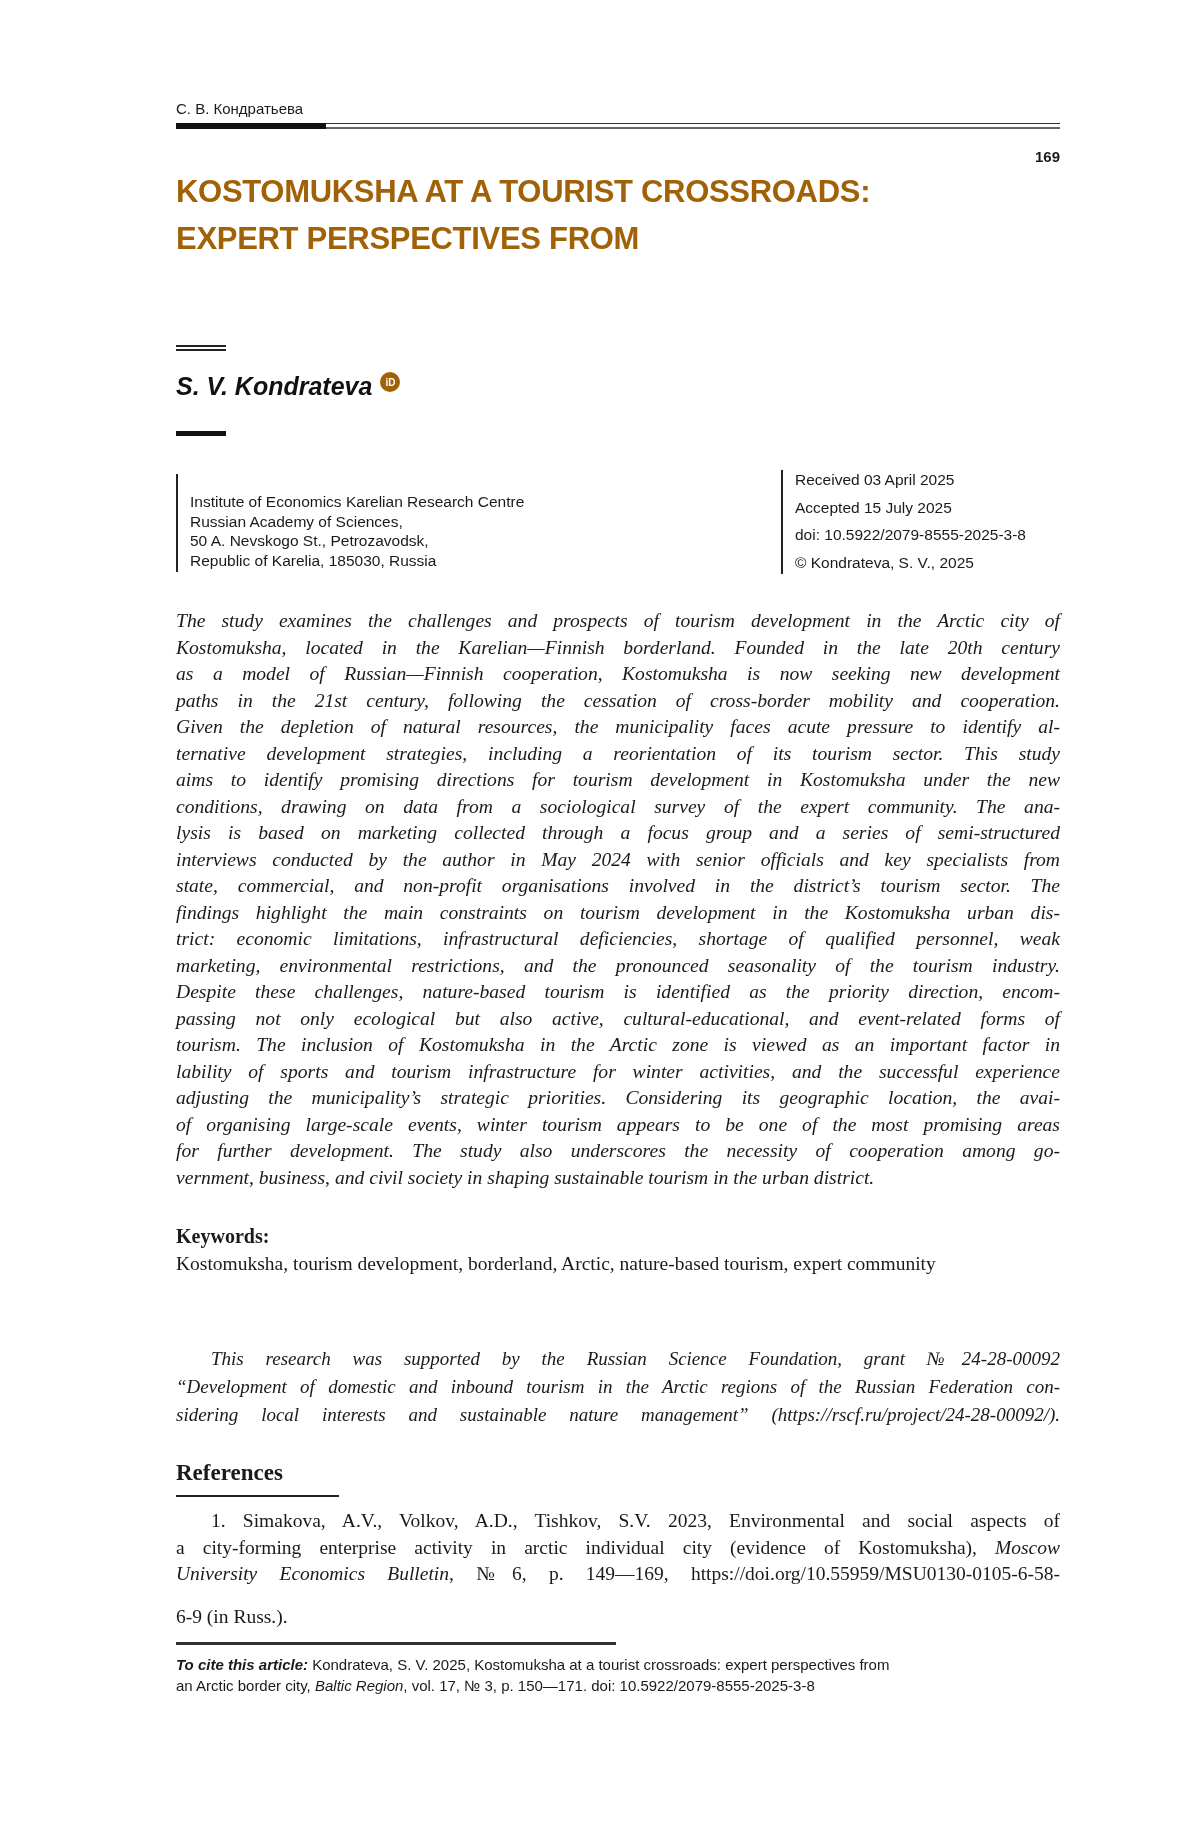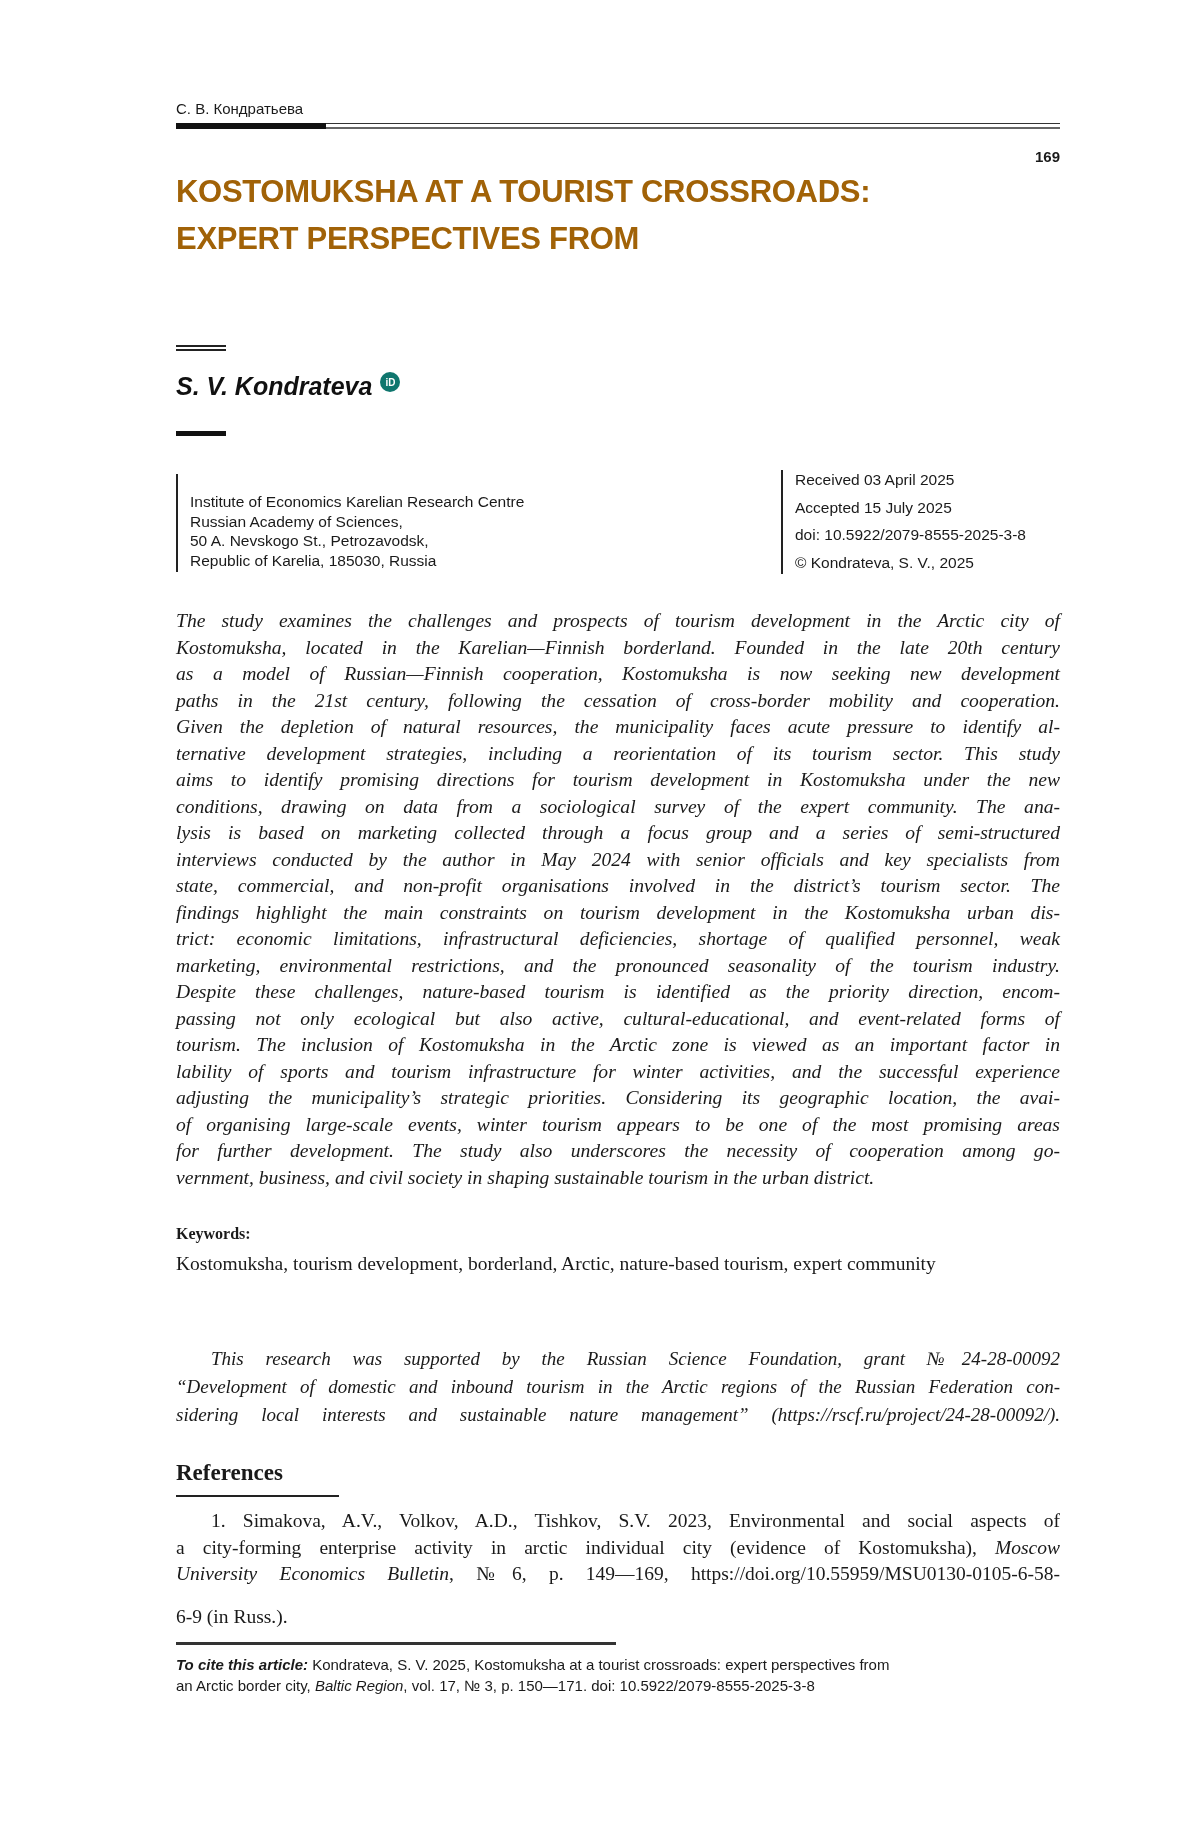--- a/index.html
+++ b/index.html
@@ -17,40 +17,40 @@
 
     .title { position: absolute; top: 168px; left: 0; width: 884px;
       font-family: Liberation Sans, sans-serif; font-weight: bold; font-size: 31px;
       line-height: 47px; letter-spacing: -0.3px; color: #a16207; }
     .title div { white-space: nowrap; }
 
     .double-rule { position: absolute; top: 345px; left: 0; width: 50px; height: 6px; }
     .double-rule span { position: absolute; left: 0; width: 50px; height: 2px; background: #222; }
     .author-block { position: absolute; top: 372px; left: 0; font-family: "Liberation Sans", sans-serif;
       font-weight: bold; font-style: italic; font-size: 25px; color: #111; display: flex; align-items: flex-start; }
-    .orcid { display: inline-flex; width: 20px; height: 20px; border-radius: 50%; background: #0f766e;
+    .orcid { display: inline-flex; width: 20px; height: 20px; border-radius: 50%; background: #a16207;
       color: #fff; font-size: 10px; font-style: normal; font-weight: bold; align-items: center;
       justify-content: center; margin-left: 8px; font-family: "Liberation Sans", sans-serif; }
     .thick-rule { position: absolute; top: 431px; left: 0; width: 50px; height: 5px; background: #111; }
 
     .affil { position: absolute; top: 474px; left: 0; border-left: 2px solid #222; padding-left: 12px;
       height: 98px; font-family: "Liberation Sans", sans-serif; font-size: 15.5px; line-height: 19.5px; }
     .affil .inner { padding-top: 18px; }
     .meta { position: absolute; top: 470px; left: 605px; border-left: 2px solid #222; padding-left: 12px;
       height: 104px; font-family: "Liberation Sans", sans-serif; font-size: 15.5px; line-height: 27.5px; }
     .meta .inner { margin-top: -4px; }
 
     .abstract { position: absolute; top: 608px; left: 0; width: 884px;
       font-family: "Liberation Serif", serif; font-style: italic; font-size: 19.6px;
       line-height: 26.5px; text-align: justify; color: #1a1a1a; }
     .abstract .line { display: block; text-align: justify; text-align-last: justify; white-space: nowrap; height: 26.5px; }
     .abstract .line.last { text-align-last: left; }
 
     .kw-label { position: absolute; top: 1225px; left: 0; font-family: "Liberation Serif", serif;
-      font-weight: bold; font-size: 16px; }
+      font-weight: bold; font-size: 20px; }
     .kw-text { position: absolute; top: 1251px; left: 0; width: 860px; font-family: "Liberation Serif", serif;
       font-size: 19.5px; line-height: 26px; }
 
     .funding { position: absolute; top: 1345px; left: 0; width: 884px; font-family: "Liberation Serif", serif;
       font-style: italic; font-size: 19px; line-height: 28px; }
     .funding .line { display: block; text-align: justify; text-align-last: justify; white-space: nowrap; }
     .funding .line.first { padding-left: 35px; }
 
     .ref-head { position: absolute; top: 1460px; left: 0; font-family: "Liberation Serif", serif;
       font-weight: bold; font-size: 23px; }

